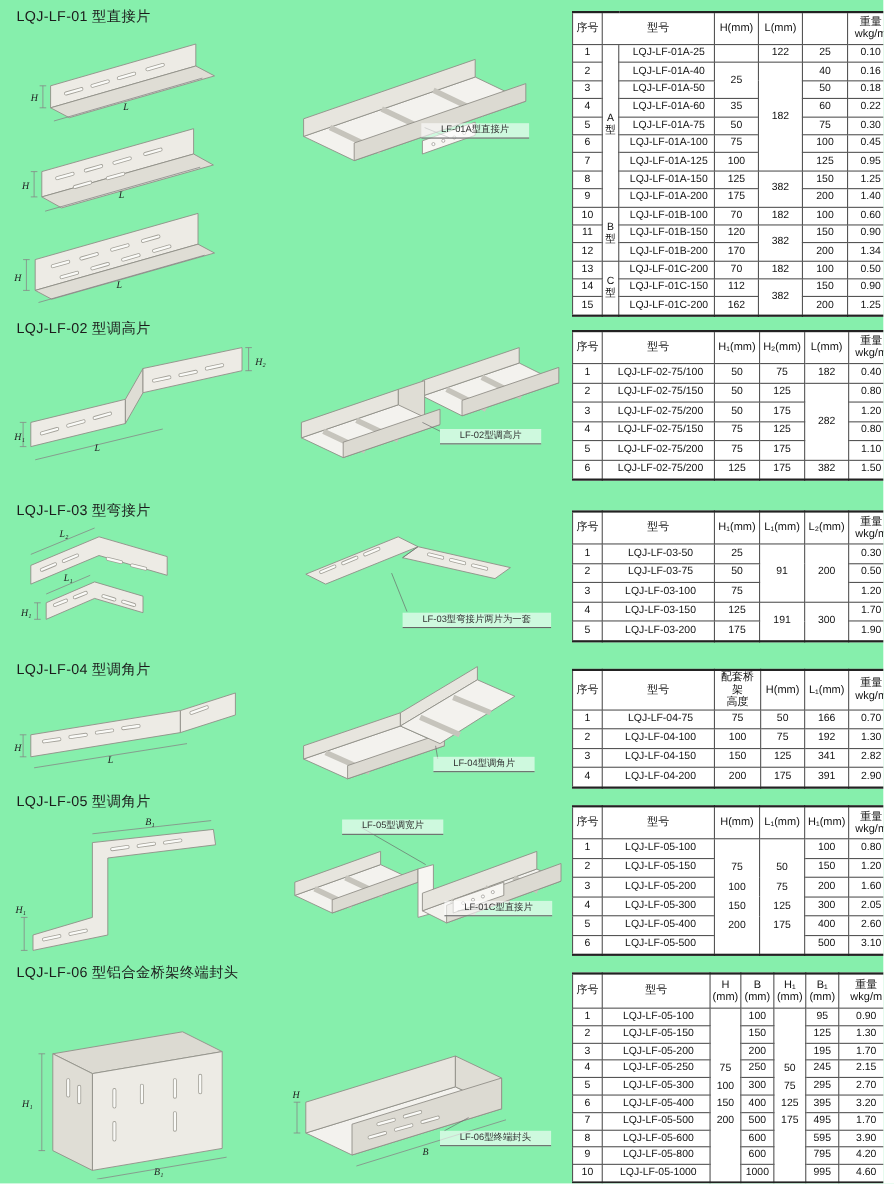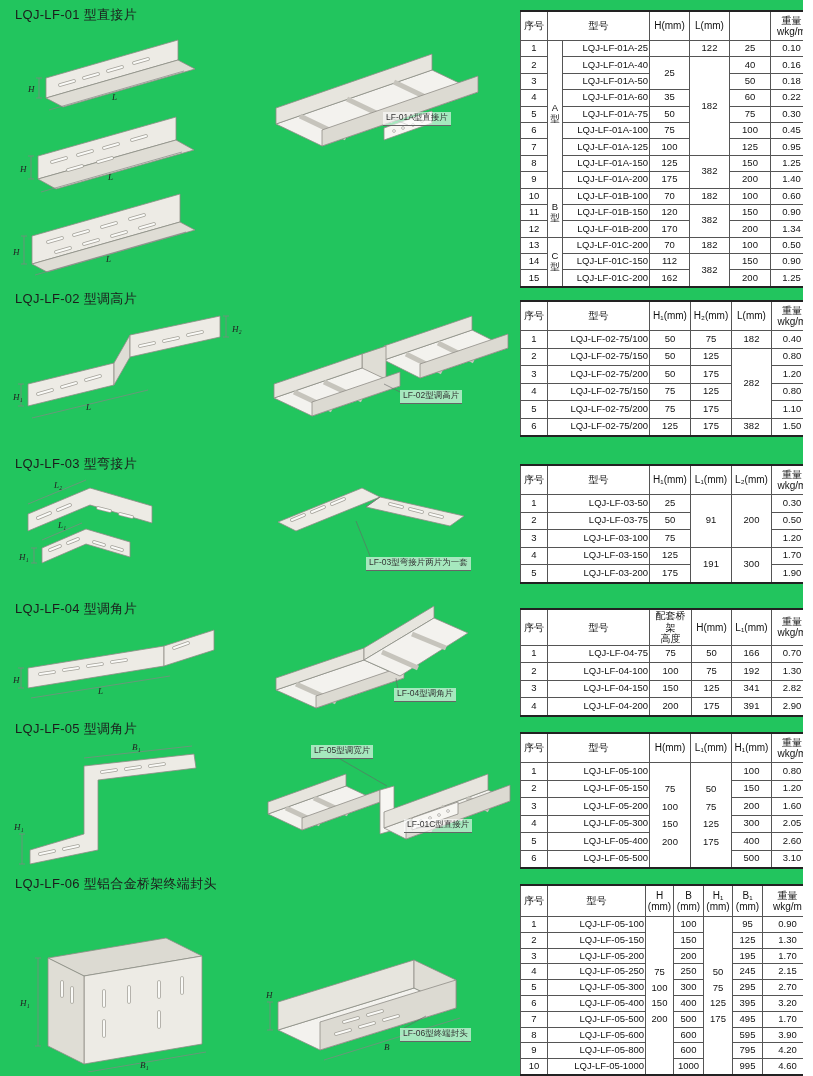--- a/index.html
+++ b/index.html
@@ -1,35 +1,35 @@
 <!DOCTYPE html>
 <html><head>
 <meta charset="utf-8">
 <style>
   html,body{margin:0;padding:0;background:#fff;}
-  .page{position:relative;width:803px;height:1076px;background:#22c55e;overflow:hidden;
+  .page{position:relative;width:803px;height:1076px;background:#86efac;overflow:hidden;
         font-family:"Liberation Sans","DejaVu Sans",sans-serif;color:#222;}
   .title{position:absolute;font-size:13px;letter-spacing:.3px;color:#1c1c1c;white-space:nowrap;}
   .note{position:absolute;left:271px;top:176px;width:243px;font-size:12px;line-height:21px;
         color:#1c1c1c;text-indent:1em;text-align:justify;}
   .dlabel{position:absolute;font-size:8.5px;color:#333;border-bottom:1px solid #666;
-          padding:0 3px 1px;white-space:nowrap;background:rgba(255,255,255,.6);}
+          padding:0 18px 1px;white-space:nowrap;background:rgba(255,255,255,.6);}
   .draw{position:absolute;}
   
   .spec-table{position:absolute;border-collapse:collapse;table-layout:fixed;background:#fff;
               font-size:9.5px;color:#111;border-top:2px solid #222;border-bottom:2px solid #222;}
   .spec-table th,.spec-table td{border:1px solid #555;text-align:center;vertical-align:middle;
               padding:0 1px;white-space:pre-line;font-weight:normal;overflow:hidden;line-height:1.15;}
   .spec-table th{font-size:10px;height:28px;}
   .spec-table td{height:16.5px;}
   .t1 td{height:15.4px;}
   .t4 th{height:32px;}
   .t6 th{height:30px;}
   .t6 td{height:14.8px;}
-  td.model{text-align:right;padding-left:5px;}
+  td.model{text-align:center;padding-left:5px;}
   td.grp{font-size:9.5px;line-height:1.15;padding:0;}
   .t5 td.stack{line-height:17.5px;}
   .t6 td.stack{line-height:15.8px;}
   
   .pf{fill:#edebe5;stroke:#8f8d86;stroke-width:.8;}
   .pf2{fill:#dfddd5;stroke:#8f8d86;stroke-width:.8;}
   .fl{fill:#f3f2ee;stroke:#8f8d86;stroke-width:.8;}
   .wfar{fill:#e7e5de;stroke:#8f8d86;stroke-width:.8;}
   .wnear{fill:#dcdad2;stroke:#8f8d86;stroke-width:.8;}
   .plate{fill:#f7f6f2;stroke:#8f8d86;stroke-width:.8;}

